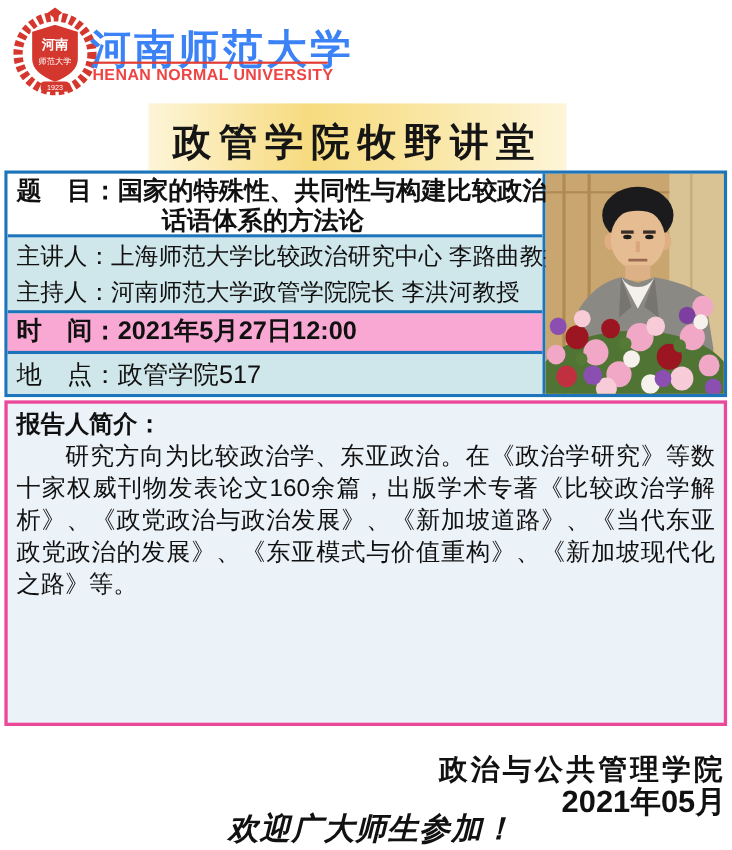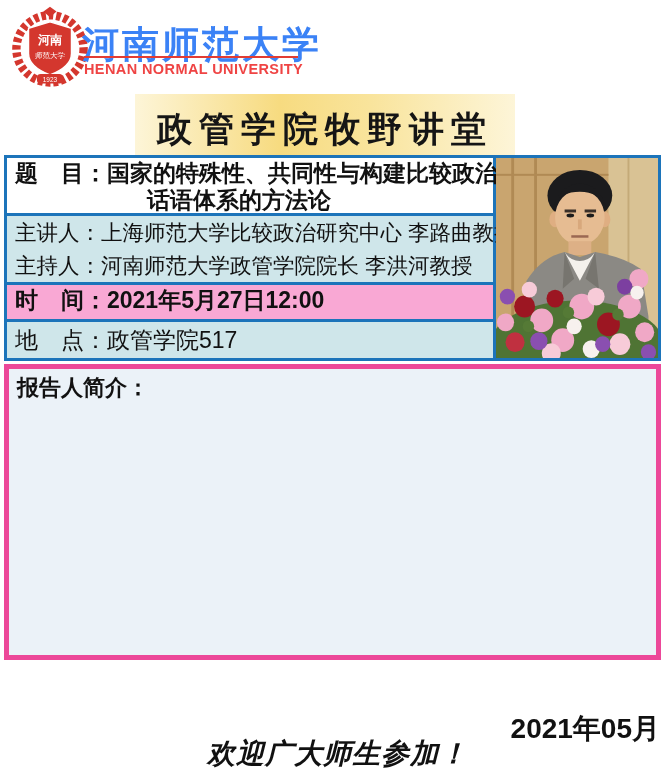--- a/index.html
+++ b/index.html
@@ -35,21 +35,21 @@
               font-size:21.5px;line-height:33px;padding-top:1px;white-space:nowrap;}
   .row-time{height:37px;border-bottom:3px solid #1c74ba;background:#f9a8d4;
             font-weight:bold;font-size:23px;display:flex;align-items:flex-start;white-space:nowrap;}
   .row-venue{flex:1;background:#cfe6ea;font-weight:normal;font-size:23px;
              display:flex;align-items:center;white-space:nowrap;}
   .info-photo{flex:1;position:relative;background:#c9a97c;}
   .info-photo svg{position:absolute;inset:0;width:100%;height:100%;}
 
   
   .bio{position:absolute;left:4px;top:364px;width:657px;height:296px;
-       border:5px solid #ec4899;box-sizing:border-box;background:#ebf2f8;
+       border:3px solid #ec4899;box-sizing:border-box;background:#ebf2f8;
        padding:4px 8px 0 8px;font-size:22px;line-height:29px;}
   .bio-heading{font-weight:bold;}
   .bio p{margin:0;text-indent:2em;text-align:justify;}
 
   
   .organizer{position:absolute;right:5px;top:682px;font-family:"Liberation Serif",serif;
              font-weight:bold;font-size:26px;letter-spacing:3px;white-space:nowrap;}
   .footer-date{position:absolute;right:5px;top:710px;font-weight:bold;font-size:28px;white-space:nowrap;}
   .welcome{position:absolute;left:207px;top:735px;font-weight:bold;font-size:28px;
            letter-spacing:1px;white-space:nowrap;font-style:italic;}
@@ -155,18 +155,20 @@
           <circle cx="76" cy="156" r="6" fill="#557a36"></circle>
           <circle cx="128" cy="158" r="6" fill="#557a36"></circle>
           <circle cx="34" cy="170" r="6" fill="#557a36"></circle>
         </g>
       </svg>
     </div>
   </div>
 
   <div class="bio">
     <div class="bio-heading">报告人简介：</div>
+    <p>研究方向为比较政治学、东亚政治。在《政治学研究》等数十家权威刊物发表论文160余篇，出版学术专著《比较政治学解析》、《政党政治与政治发展》、《新加坡道路》、《当代东亚政党政治的发展》、《东亚模式与价值重构》、《新加坡现代化之路》等。</p>
   </div>
 
+  <div class="organizer">政治与公共管理学院</div>
   <div class="footer-date">2021年05月</div>
   <div class="welcome">欢迎广大师生参加！</div>
 
 </div>
 
 </body></html>

